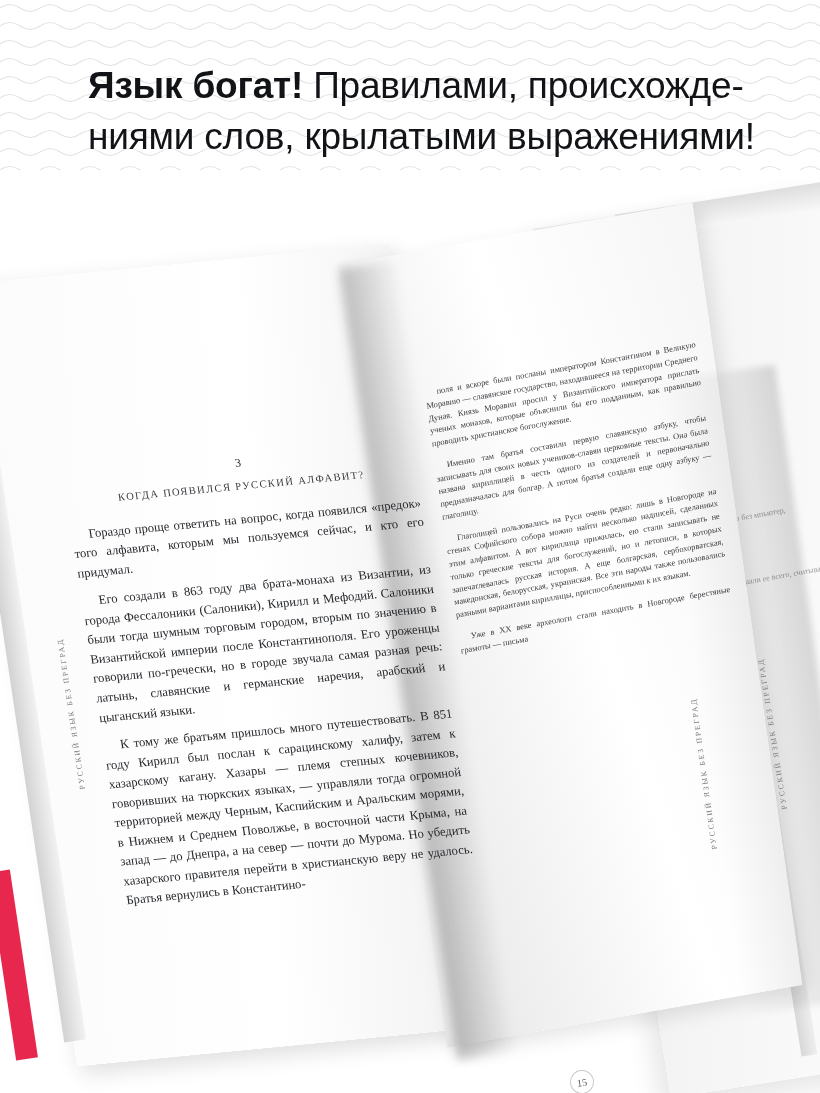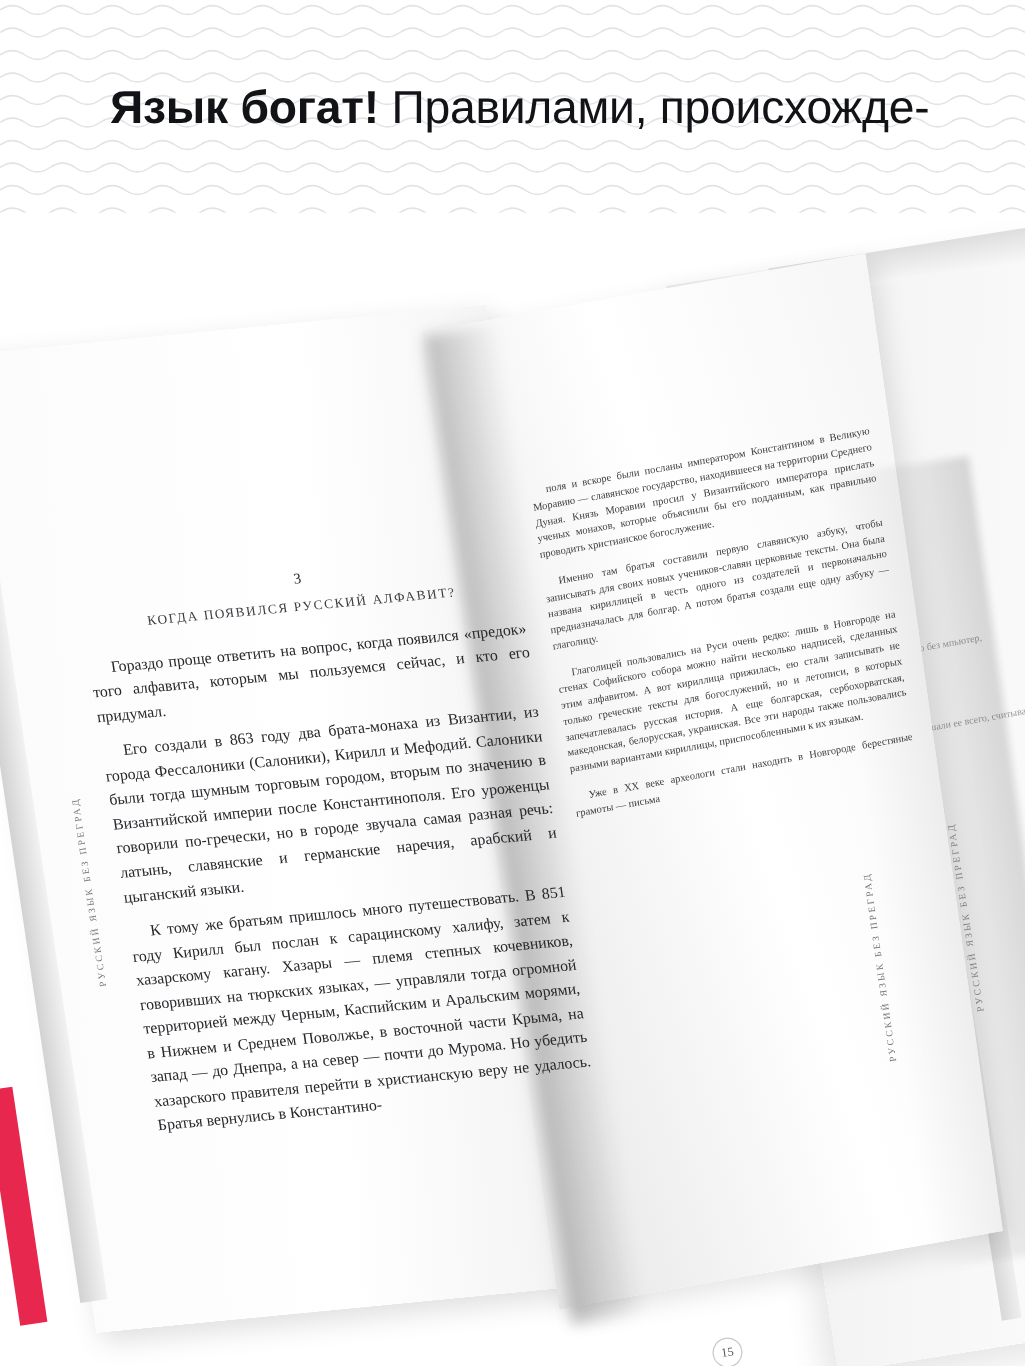--- a/index.html
+++ b/index.html
@@ -294,20 +294,21 @@
         <path d="M0 188 q 10 -7 20 0 t 20 0 t 20 0 t 20 0 t 20 0 t 20 0 t 20 0 t 20 0 t 20 0 t 20 0 t 20 0 t 20 0 t 20 0 t 20 0 t 20 0 t 20 0 t 20 0 t 20 0 t 20 0 t 20 0 t 20 0 t 20 0 t 20 0 t 20 0 t 20 0 t 20 0 t 20 0 t 20 0 t 20 0 t 20 0 t 20 0 t 20 0 t 20 0 t 20 0 t 20 0 t 20 0 t 20 0 t 20 0 t 20 0 t 20 0 t 20 0"></path>
         <path d="M0 206 q 10 -7 20 0 t 20 0 t 20 0 t 20 0 t 20 0 t 20 0 t 20 0 t 20 0 t 20 0 t 20 0 t 20 0 t 20 0 t 20 0 t 20 0 t 20 0 t 20 0 t 20 0 t 20 0 t 20 0 t 20 0 t 20 0 t 20 0 t 20 0 t 20 0 t 20 0 t 20 0 t 20 0 t 20 0 t 20 0 t 20 0 t 20 0 t 20 0 t 20 0 t 20 0 t 20 0 t 20 0 t 20 0 t 20 0 t 20 0 t 20 0 t 20 0"></path>
         <path d="M0 224 q 10 -7 20 0 t 20 0 t 20 0 t 20 0 t 20 0 t 20 0 t 20 0 t 20 0 t 20 0 t 20 0 t 20 0 t 20 0 t 20 0 t 20 0 t 20 0 t 20 0 t 20 0 t 20 0 t 20 0 t 20 0 t 20 0 t 20 0 t 20 0 t 20 0 t 20 0 t 20 0 t 20 0 t 20 0 t 20 0 t 20 0 t 20 0 t 20 0 t 20 0 t 20 0 t 20 0 t 20 0 t 20 0 t 20 0 t 20 0 t 20 0 t 20 0"></path>
         <path d="M0 242 q 10 -7 20 0 t 20 0 t 20 0 t 20 0 t 20 0 t 20 0 t 20 0 t 20 0 t 20 0 t 20 0 t 20 0 t 20 0 t 20 0 t 20 0 t 20 0 t 20 0 t 20 0 t 20 0 t 20 0 t 20 0 t 20 0 t 20 0 t 20 0 t 20 0 t 20 0 t 20 0 t 20 0 t 20 0 t 20 0 t 20 0 t 20 0 t 20 0 t 20 0 t 20 0 t 20 0 t 20 0 t 20 0 t 20 0 t 20 0 t 20 0 t 20 0"></path>
       </g>
     </svg>
   </div>
 
   <div class="headline">
     <span class="strong">Язык богат!</span><span> Правилами, происхожде-</span><br>
+    <span>ниями слов, крылатыми выражениями!</span>
   </div>
 
   <div class="photo">
     <div class="backdrop"></div>
 
     <div class="back-book"></div>
     <div class="back-book-top"></div>
     <div class="back-book-spinebar"></div>
 
     <div class="hidden-page-text">

